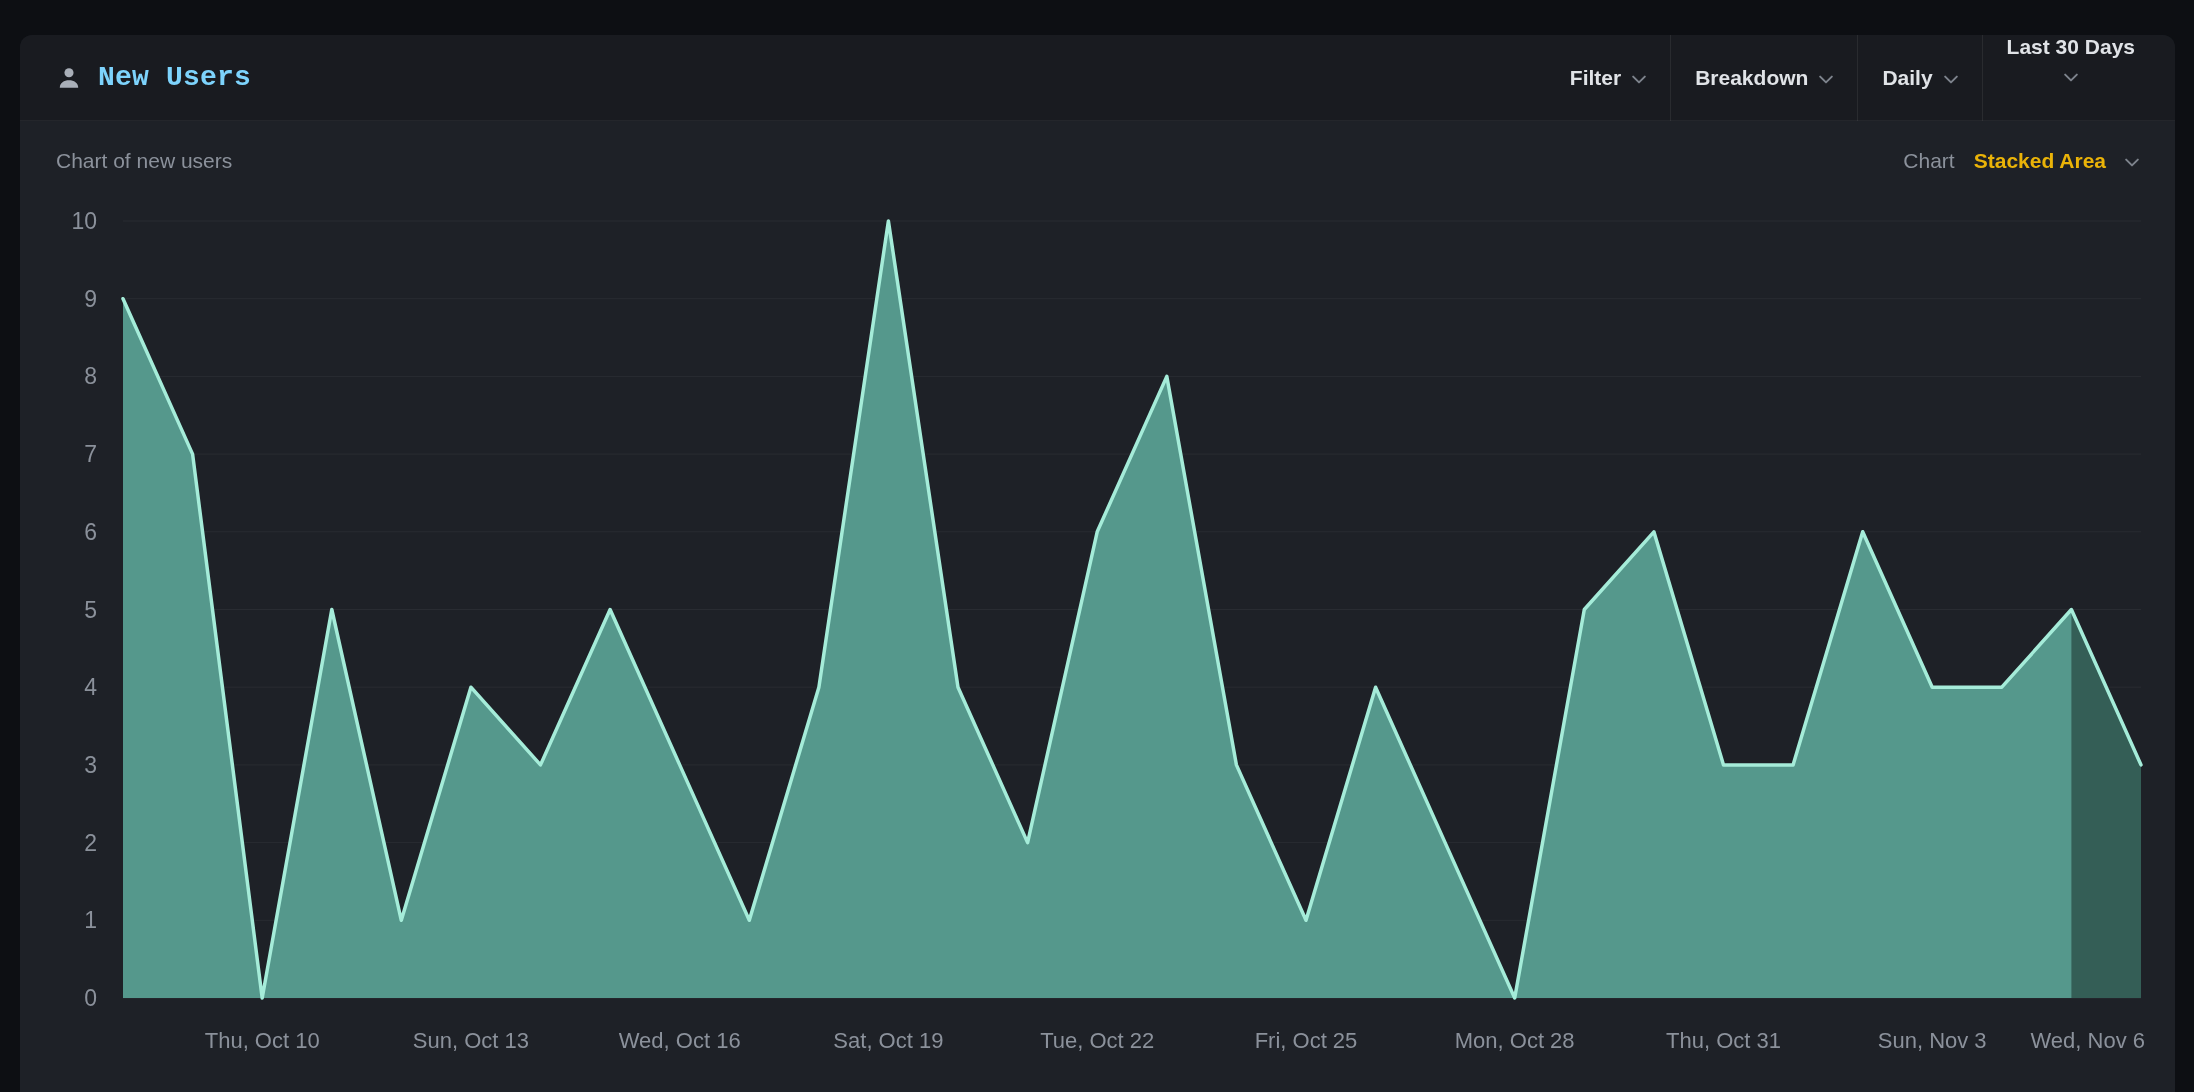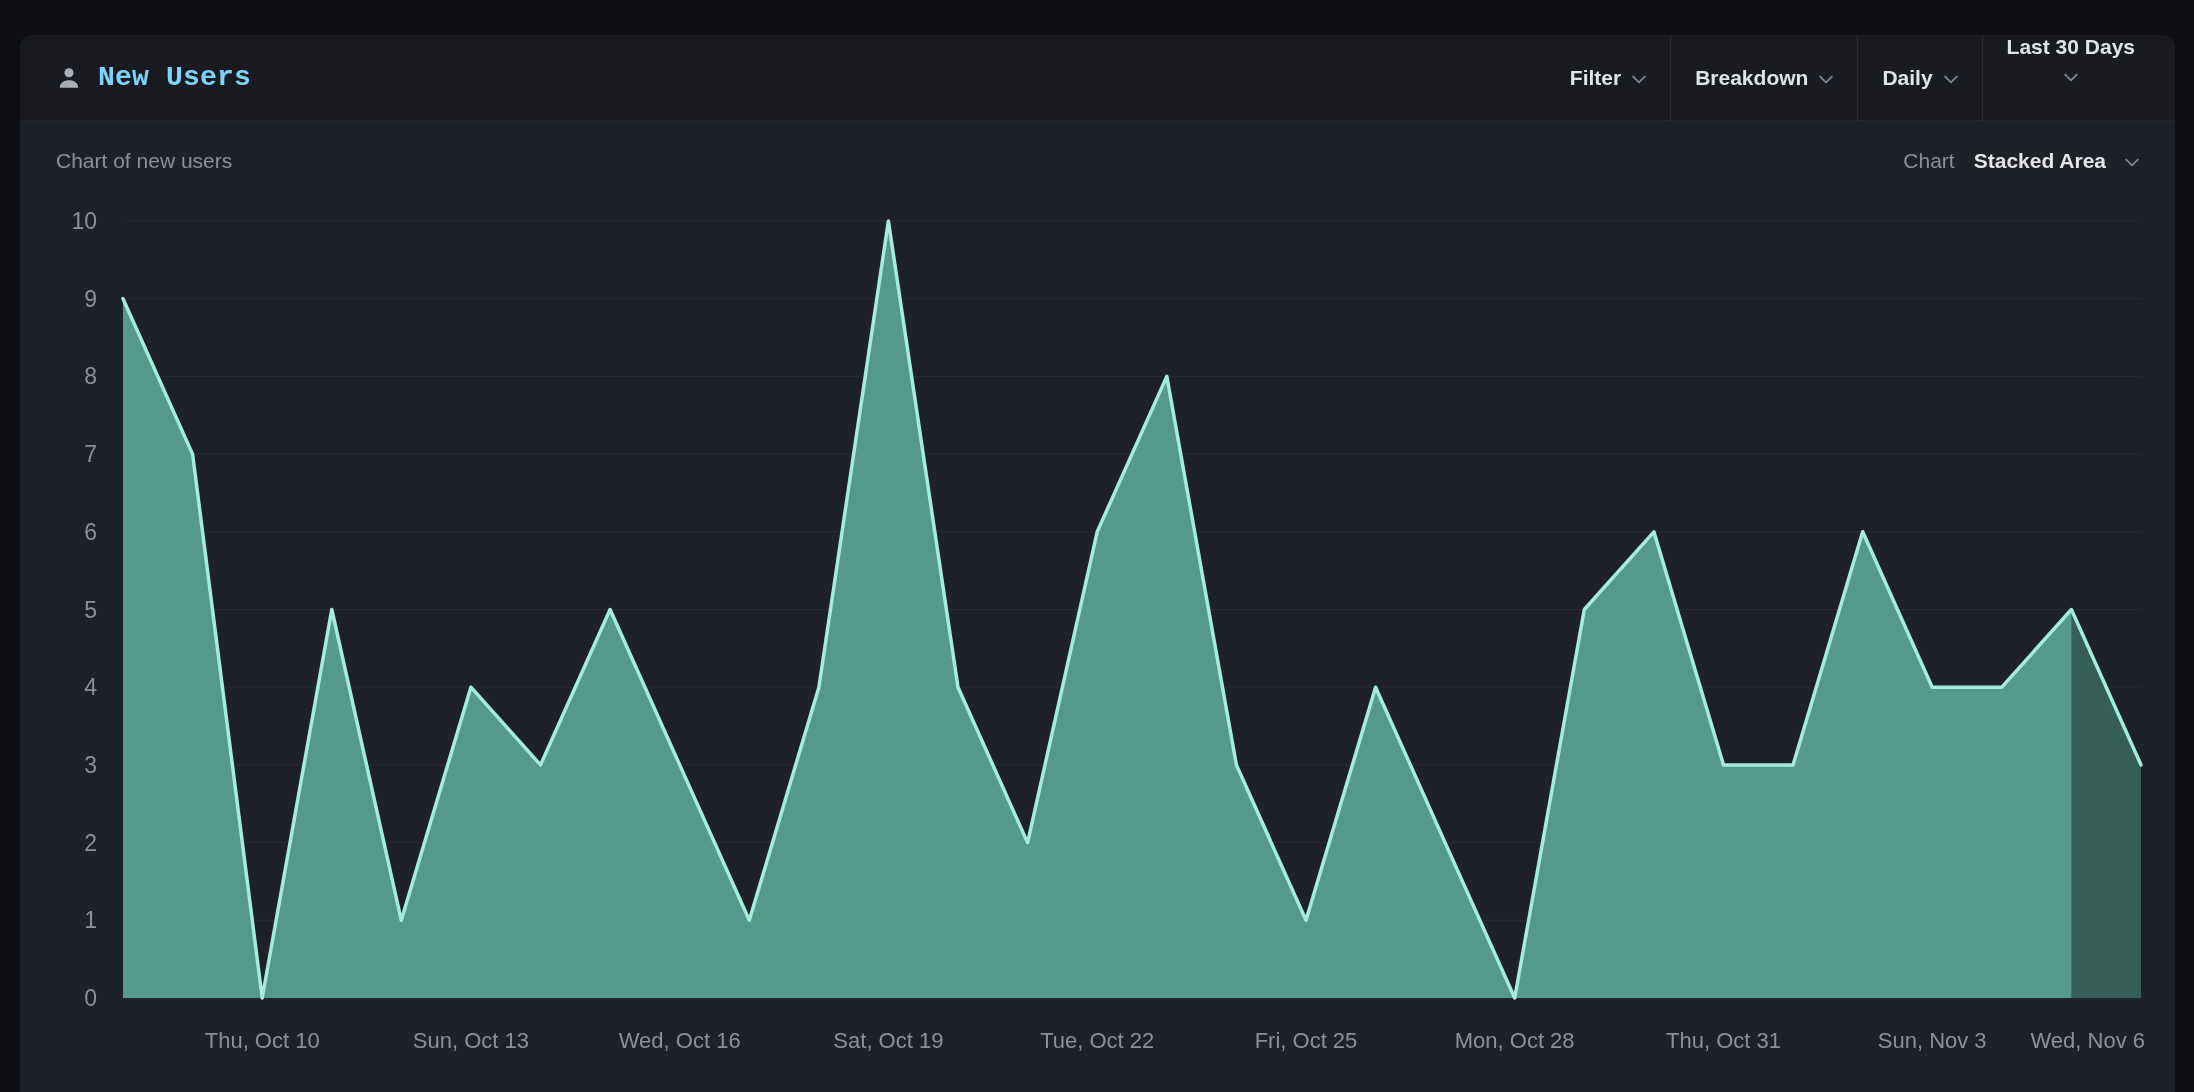--- a/index.html
+++ b/index.html
@@ -57,21 +57,21 @@
     align-items: center;
     justify-content: space-between;
     padding: 28px 36px 8px 36px;
   }
   .metric-label { color: #8b919b; font-size: 21px; }
   .chart-type {
     display: flex; align-items: center; gap: 19px;
     cursor: pointer; font-size: 21px;
   }
   .chart-type .caption { color: #8b919b; }
-  .chart-type .value { color: #e5e5e5; font-weight: 600; }
+  .chart-type .value { color: #eab308; font-weight: 600; }
   .chart-wrap { width: 100%; padding: 0; }
   svg text { font-family: "Liberation Sans", sans-serif; }
 </style>
 </head>
 <body>
 
 <div class="card">
 
   <div class="card-header">
     <div class="header-left">

